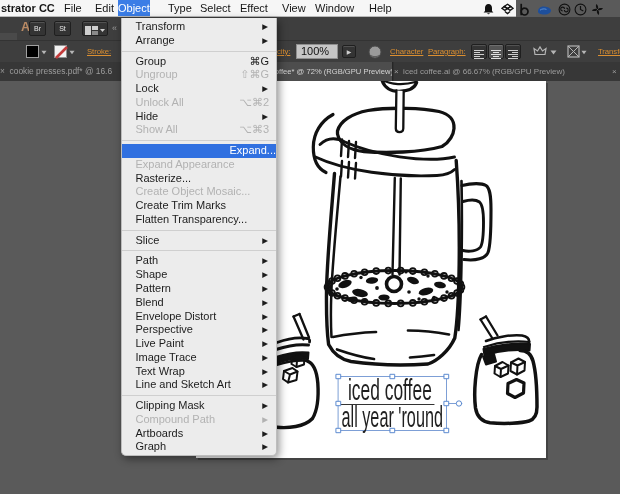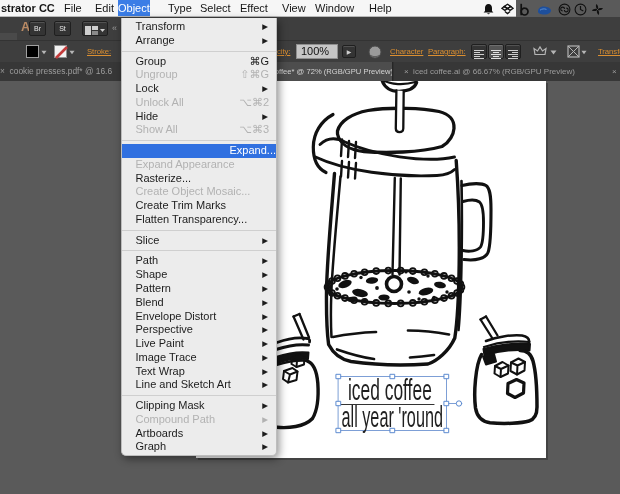--- a/index.html
+++ b/index.html
@@ -170,21 +170,21 @@
       <svg style="position:absolute;left:581px;top:9px;" width="6" height="5" viewBox="0 0 7 5">
           <path d="M0.5,0.5 L6.5,0.5 L3.5,4.5 Z" fill="#b5b5b5"></path>
         </svg>
       <div class="olbl" style="left:598px;top:6px;">Transform</div>
     </div>
   </div>
 
   <div id="tabbar">
     <div class="tab" style="left:0;width:195px;font-size:8.4px;">×&nbsp; cookie presses.pdf* @ 16.6</div>
     <div class="tab active" style="left:196px;width:197px;padding-left:75px;font-size:7.6px;">coffee* @ 72% (RGB/GPU Preview)</div>
-    <div class="tab" style="left:394px;width:221px;padding-left:10px;">×&nbsp; iced coffee.ai @ 66.67% (RGB/GPU Preview)</div>
+    <div class="tab" style="left:394px;width:221px;">×&nbsp; iced coffee.ai @ 66.67% (RGB/GPU Preview)</div>
     <div class="tab" style="left:579px;width:41px;padding-left:3px;margin-left:30px;">×&nbsp; fre</div>
   </div>
 
   <div id="canvas">
     <div id="artboard"></div>
     <svg id="drawing" width="620" height="413" viewBox="0 81 620 413" fill="none" stroke="#111" stroke-linecap="round" stroke-linejoin="round">
 
       <path d="M381.8,79.5 C384,87.5 391,91.6 399.5,91.3 C408,91 414.5,88.9 416.6,82.5" stroke-width="3.3"></path>
       <path d="M382.5,80 C391,84.8 404,85.3 415.5,82" stroke-width="2.2"></path>
 

